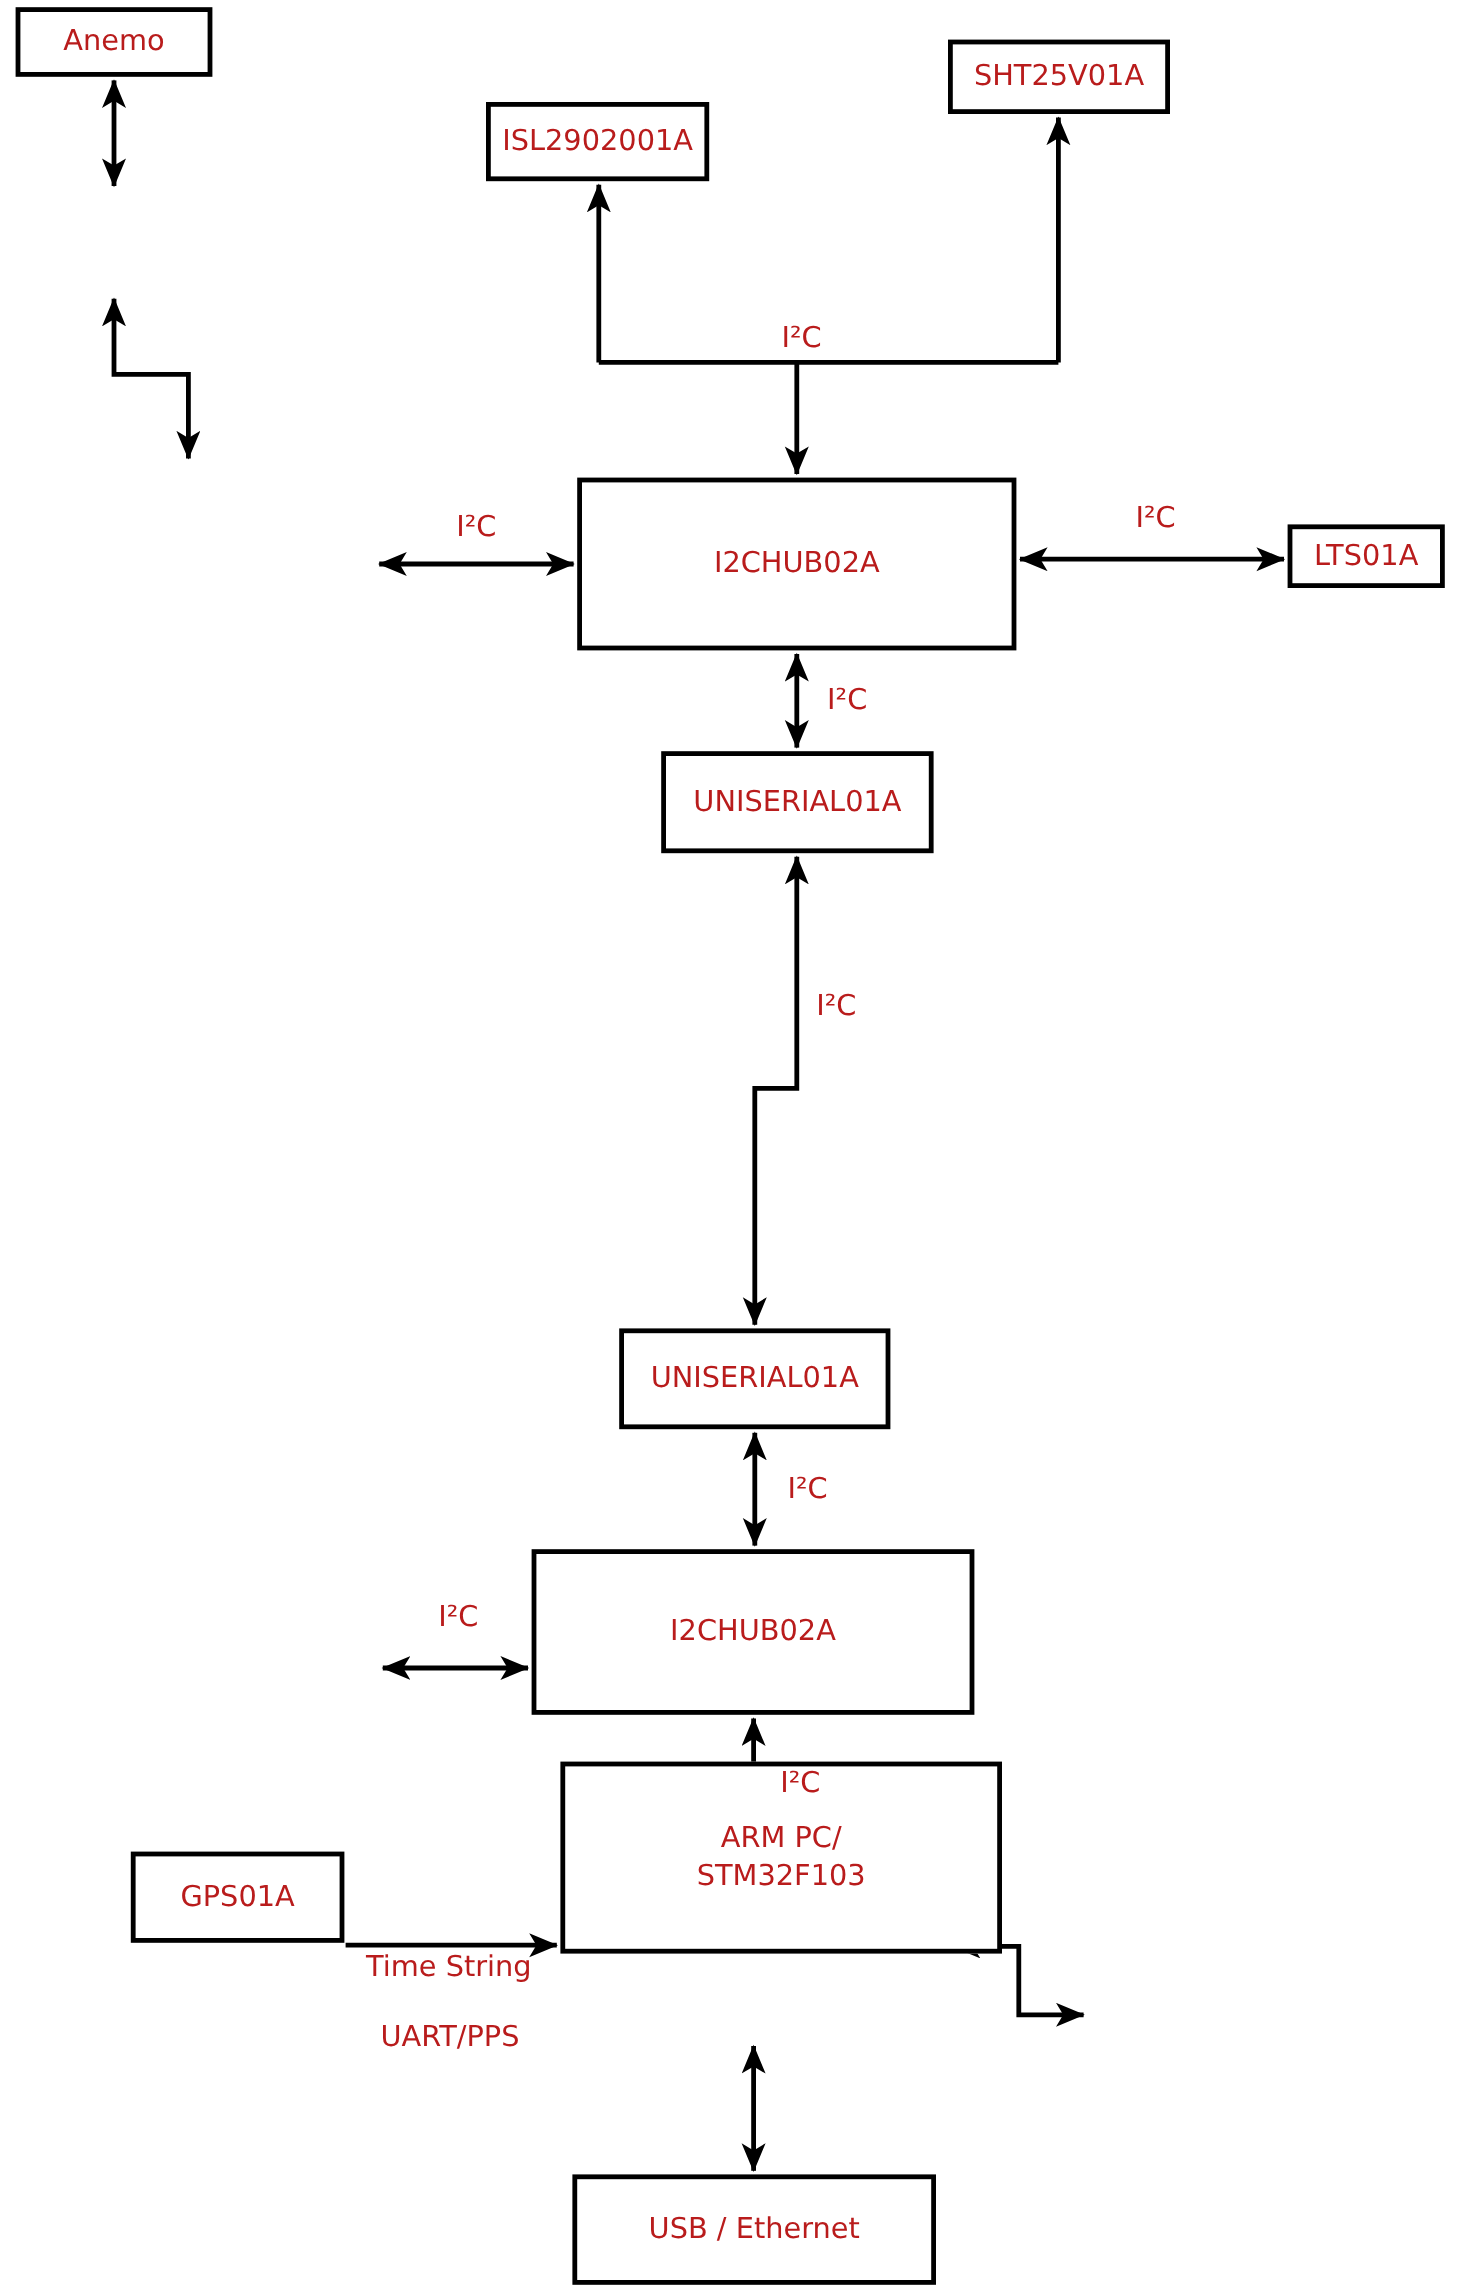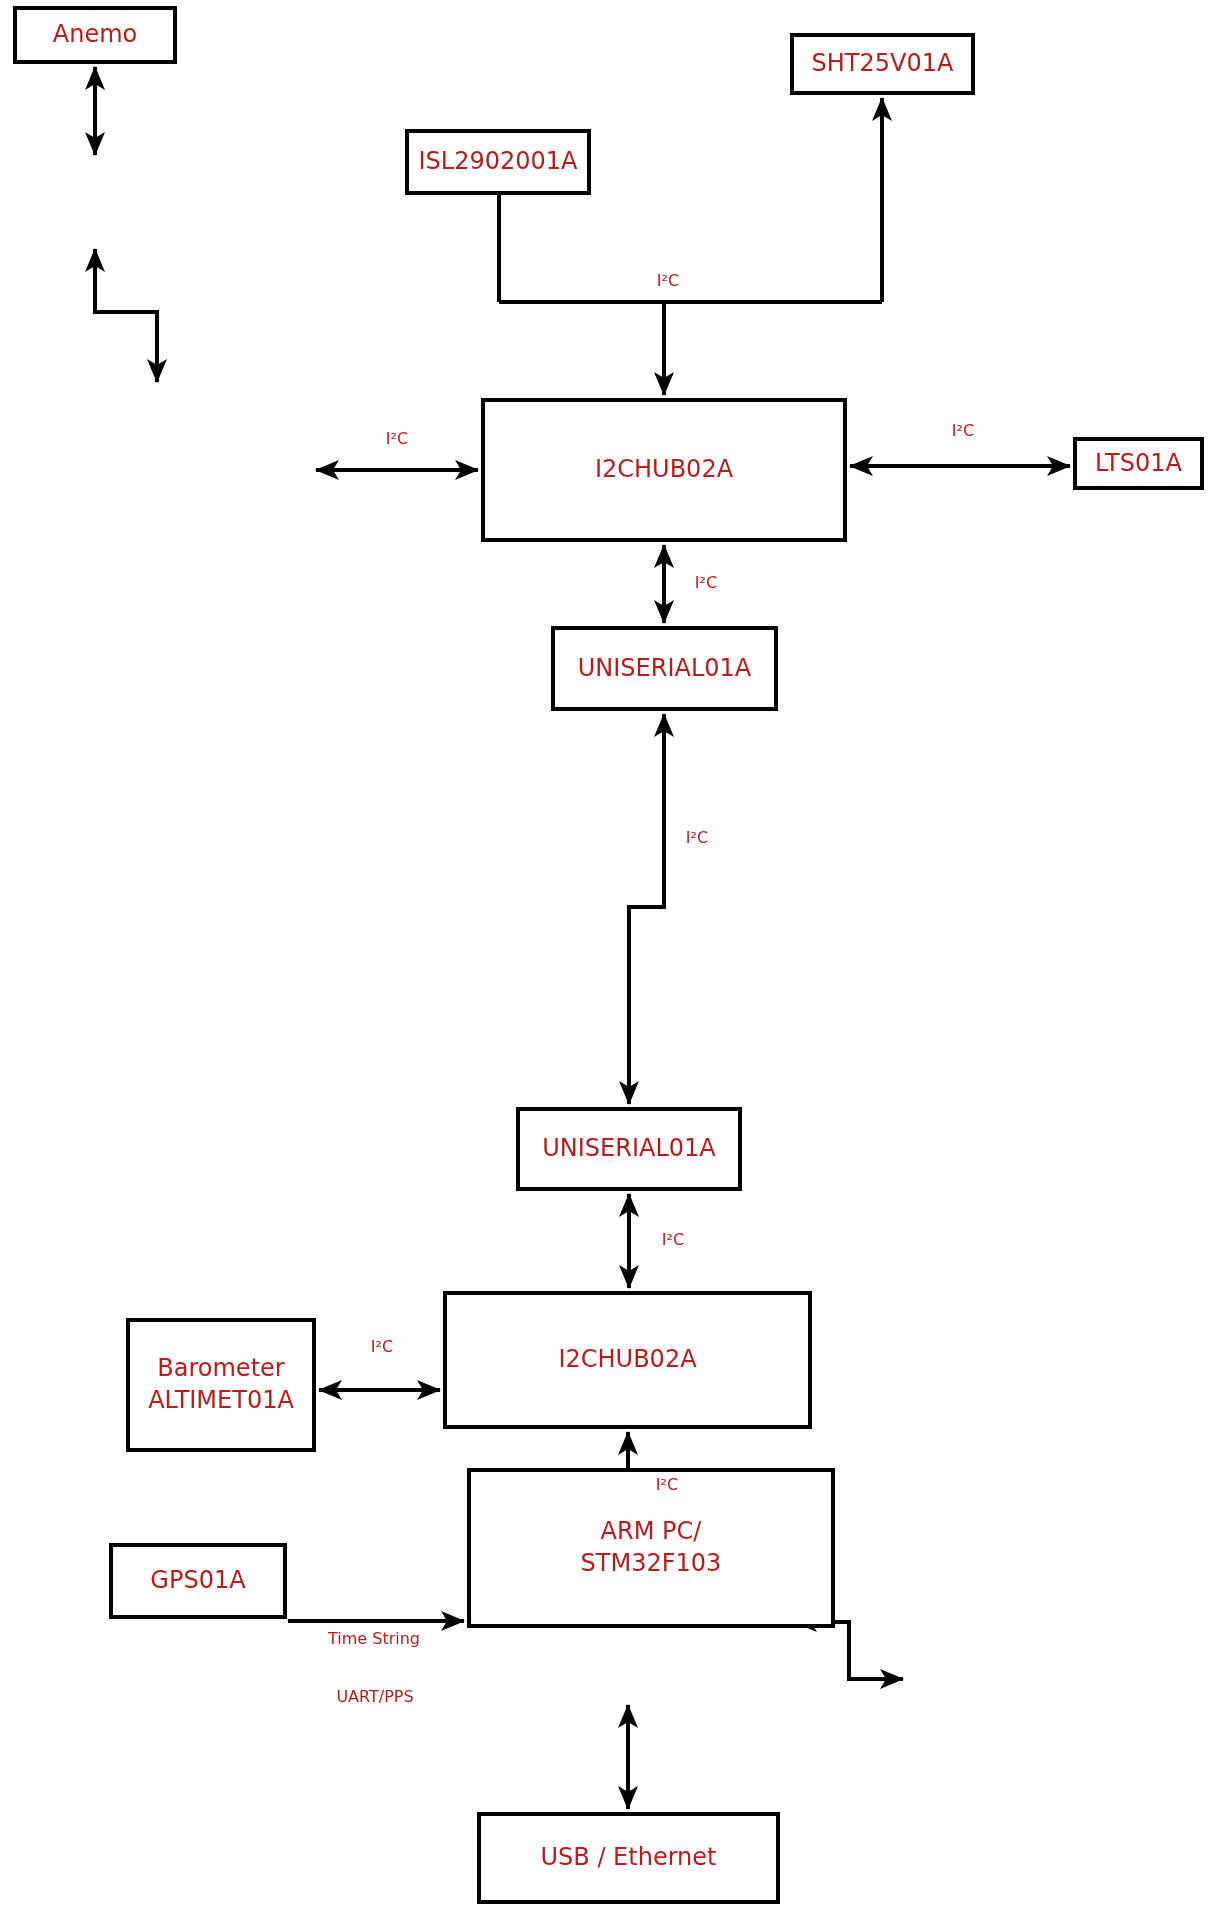--- a/index.html
+++ b/index.html
@@ -25,21 +25,21 @@
     display: flex;
     align-items: center;
     justify-content: center;
     text-align: center;
     white-space: pre-line;
     font-size: 24px;
     line-height: 1.32;
   }
   .elabel {
     position: absolute;
-    font-size: 16px;
+    font-size: 24px;
     line-height: 30px;
     text-align: center;
     white-space: nowrap;
   }
   .elabel.w100 { width: 100px; }
   .elabel.w220 { width: 220px; margin-top: 42px; }
 </style>
 </head>
 <body>
 
@@ -65,29 +65,27 @@
       <path d="M629,1194 V1288" marker-start="url(#ah)" marker-end="url(#ah)"></path>
       <path d="M319,1390 H440" marker-start="url(#ah)" marker-end="url(#ah)"></path>
       <path d="M628,1432 V1539" marker-start="url(#ah)" marker-end="url(#ah)"></path>
       <path d="M288,1621 H464" marker-end="url(#ah)"></path>
       <path d="M794,1622 H849 V1679 H903" marker-start="url(#ah)" marker-end="url(#ah)"></path>
       <path d="M628,1705 V1809" marker-start="url(#ah)" marker-end="url(#ah)"></path>
     </g>
   </svg>
 
   <div class="node" style="left:13px;  top:6px;    width:164px; height:58px;">Anemo</div>
-  <div class="node" style="left:405px; top:85px;   width:186px; height:66px;margin-top:44px;">ISL2902001A</div>
+  <div class="node" style="left:405px; top:85px;   width:186px; height:66px;">ISL2902001A</div>
   <div class="node" style="left:790px; top:33px;   width:185px; height:62px;">SHT25V01A</div>
   <div class="node" style="left:481px; top:398px;  width:366px; height:144px;">I2CHUB02A</div>
   <div class="node" style="left:1073px;top:437px;  width:131px; height:53px;">LTS01A</div>
   <div class="node" style="left:551px; top:626px;  width:227px; height:85px;">UNISERIAL01A</div>
   <div class="node" style="left:516px; top:1107px; width:226px; height:84px;">UNISERIAL01A</div>
   <div class="node" style="left:443px; top:1291px; width:369px; height:138px;">I2CHUB02A</div>
-  <div class="node" style="left:126px; top:1318px; width:190px; height:134px;">Barometer
-ALTIMET01A</div>
   <div class="node" style="left:109px; top:1543px; width:178px; height:76px;text-align:right;">GPS01A</div>
   <div class="node" style="left:467px; top:1468px; width:368px; height:160px;">ARM PC/
 STM32F103</div>
   <div class="node" style="left:477px; top:1812px; width:303px; height:92px;">USB / Ethernet</div>
 
   <div class="elabel w100" style="left:347px; top:424px;">I²C</div>
   <div class="elabel w100" style="left:618px; top:266px;">I²C</div>
   <div class="elabel w100" style="left:913px; top:416px;">I²C</div>
   <div class="elabel w100" style="left:656px; top:568px;">I²C</div>
   <div class="elabel w100" style="left:647px; top:823px;">I²C</div>

